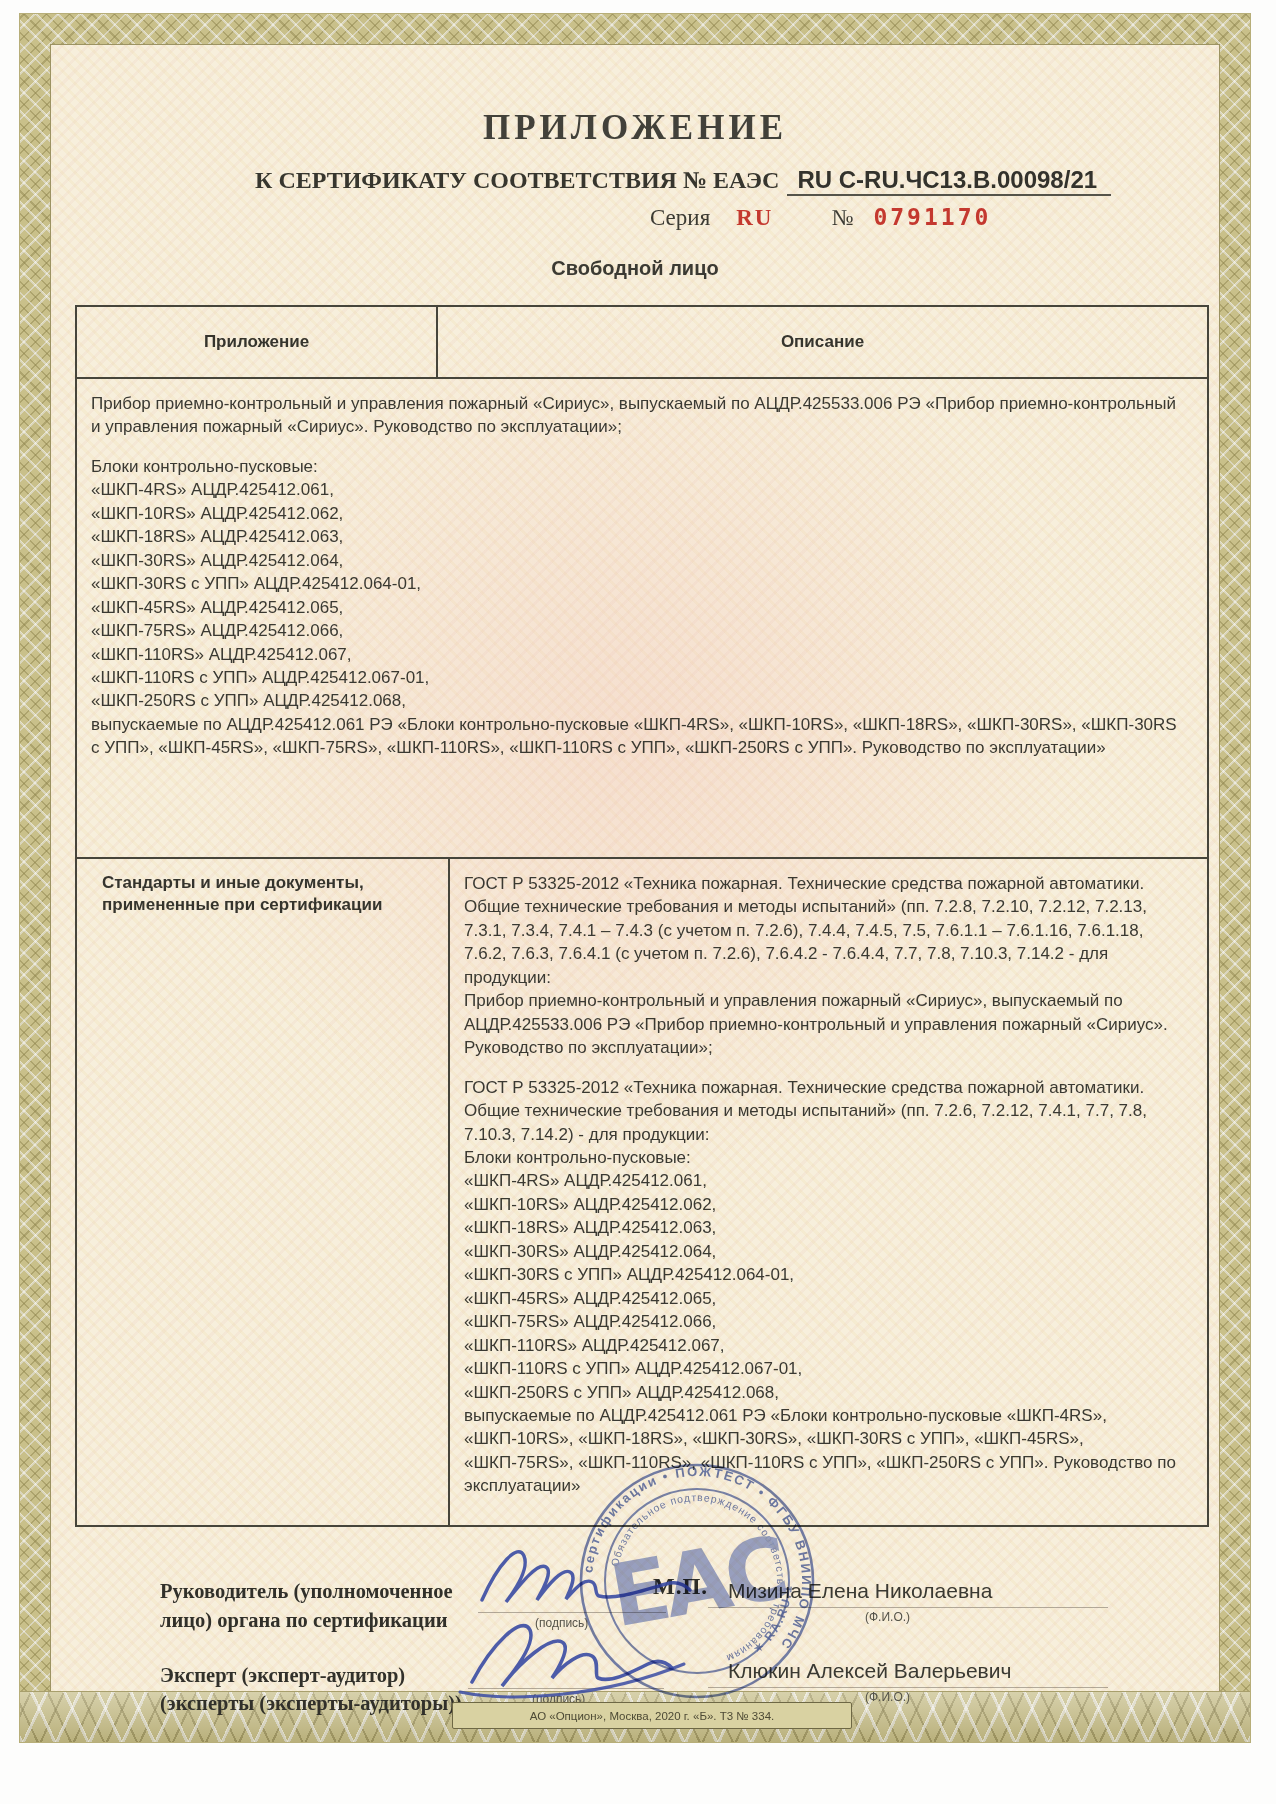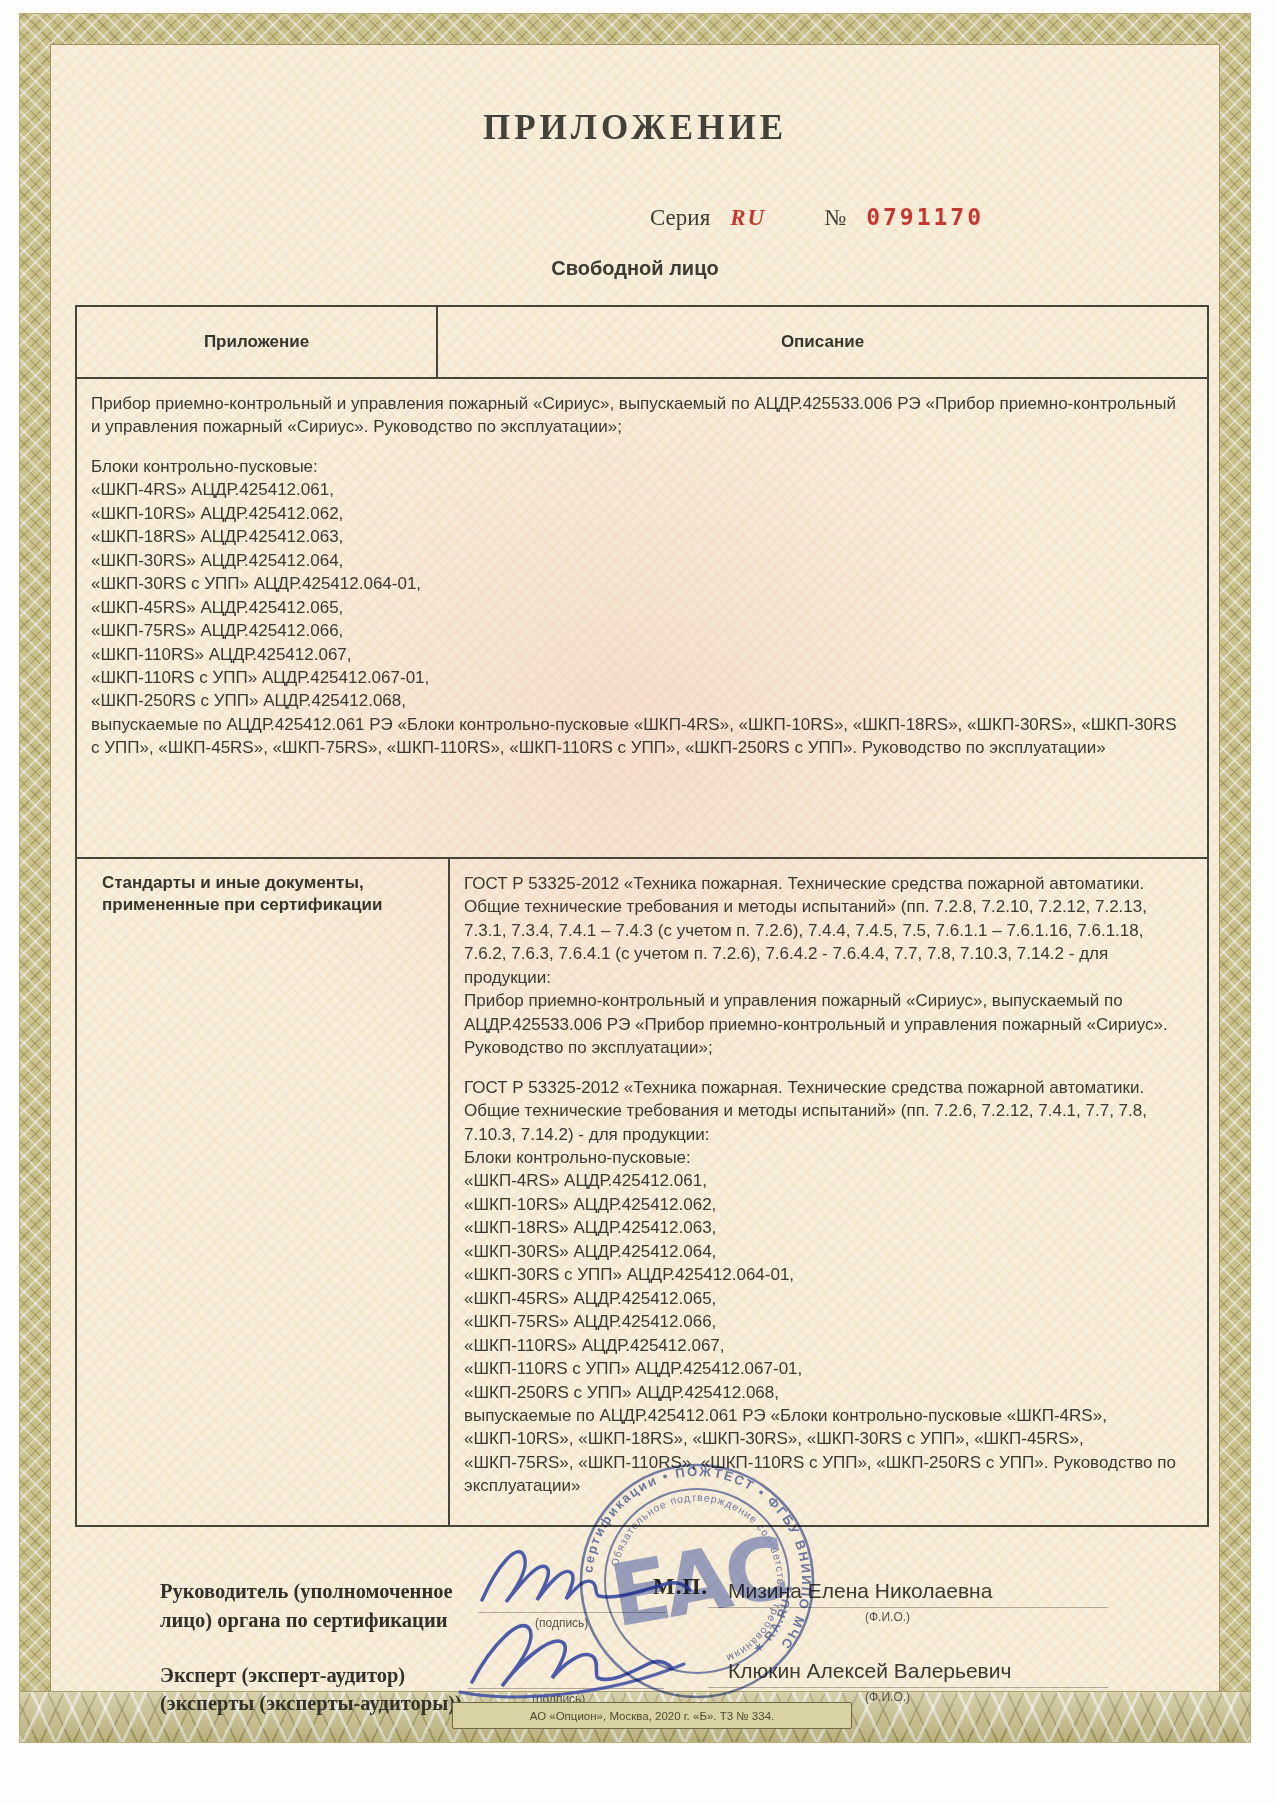--- a/index.html
+++ b/index.html
@@ -41,21 +41,21 @@
         text-shadow:3px 3px 0 rgba(62,56,22,.55), 1px 1px 0 rgba(62,56,22,.8);}
   .title{position:absolute;left:0;width:100%;top:94px;text-align:center;
         font-family:"Liberation Serif",serif;font-size:35px;font-weight:700;
         letter-spacing:4px;color:#42413a;}
   .certline{position:absolute;left:235px;top:152px;font-family:"Liberation Serif",serif;
         font-size:24px;font-weight:700;color:#37362e;white-space:nowrap;}
   .certline .certnum{font-family:"Liberation Sans",sans-serif;font-weight:700;font-size:24px;
         color:#33322c;border-bottom:2px solid #55544a;padding:0 14px 1px 10px;margin-left:8px;}
   .seriesline{position:absolute;left:630px;top:190px;display:flex;align-items:baseline;
         font-family:"Liberation Serif",serif;font-size:23px;color:#3c3b33;}
-  .series-ru{color:#c4382f;font-weight:700;margin-left:20px;letter-spacing:2px;font-style:italic;}
+  .series-ru{color:#c4382f;font-weight:700;margin-left:26px;letter-spacing:2px;}
   .num-sign{margin-left:58px;}
   .num-val{color:#c4382f;font-family:"DejaVu Sans Mono",monospace;font-weight:700;
         font-size:23px;letter-spacing:3px;margin-left:20px;}
   .formtype{position:absolute;left:0;width:100%;top:243px;text-align:center;
         font-size:20px;font-weight:700;color:#3b3a33;}
   
   .tbl{position:absolute;left:55px;top:291px;width:1130px;border:2px solid #46453b;}
   .tr{display:flex;border-top:2px solid #46453b;}
   .tr:first-child{border-top:none;}
   .th{font-weight:700;font-size:20px;display:flex;align-items:center;justify-content:center;
@@ -87,20 +87,23 @@
 
 <div class="page">
   <div class="cert">
 
     <div class="inner"></div>
     <div class="band-bottom"></div>
 
 
     <div class="title">ПРИЛОЖЕНИЕ</div>
 
+    <div class="certline">
+      <span>К СЕРТИФИКАТУ СООТВЕТСТВИЯ № ЕАЭС</span><span class="certnum">RU C-RU.ЧС13.В.00098/21</span>
+    </div>
 
     <div class="seriesline">
       <span>Серия</span>
       <span class="series-ru">RU</span>
       <span class="num-sign">№</span>
       <span class="num-val">0791170</span>
     </div>
 
     <div class="formtype">Свободной лицо</div>
 

